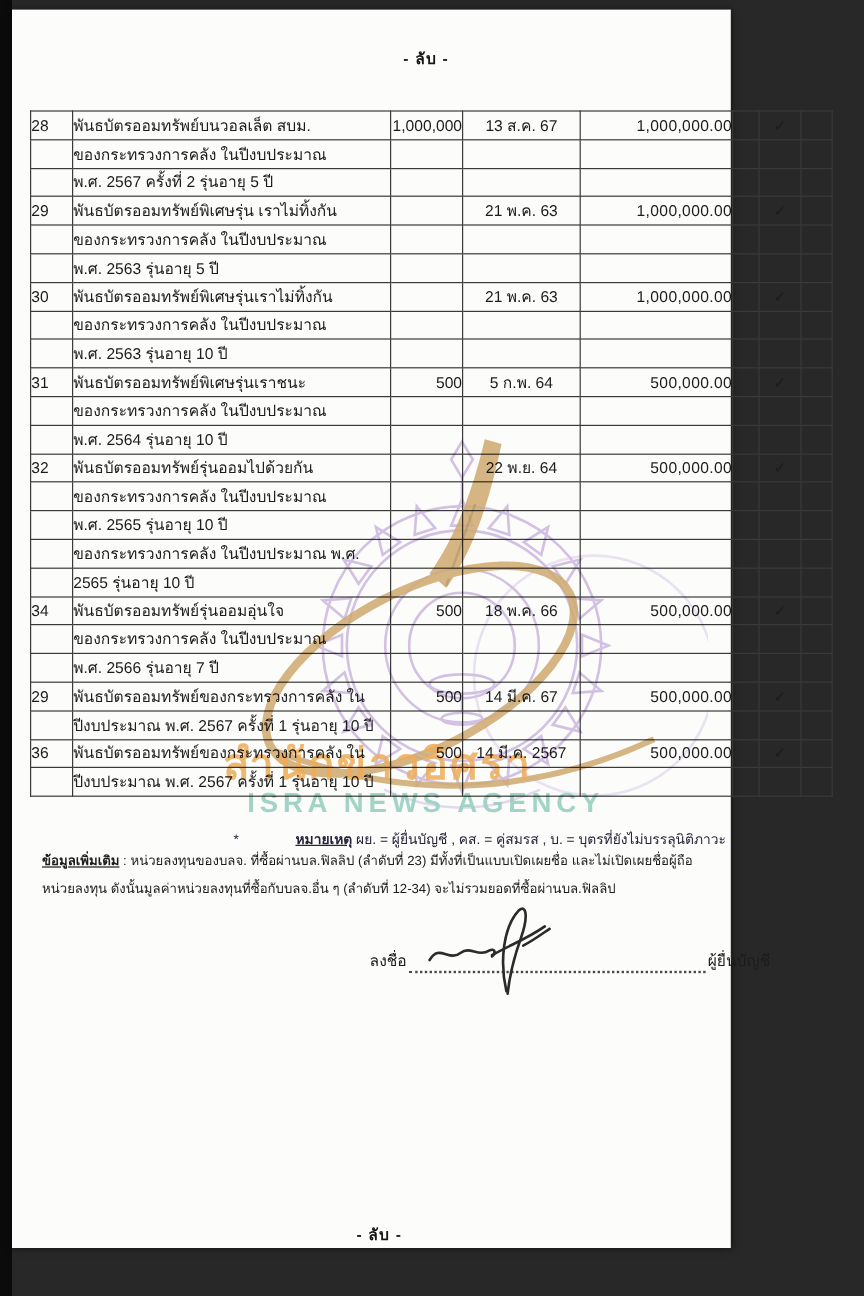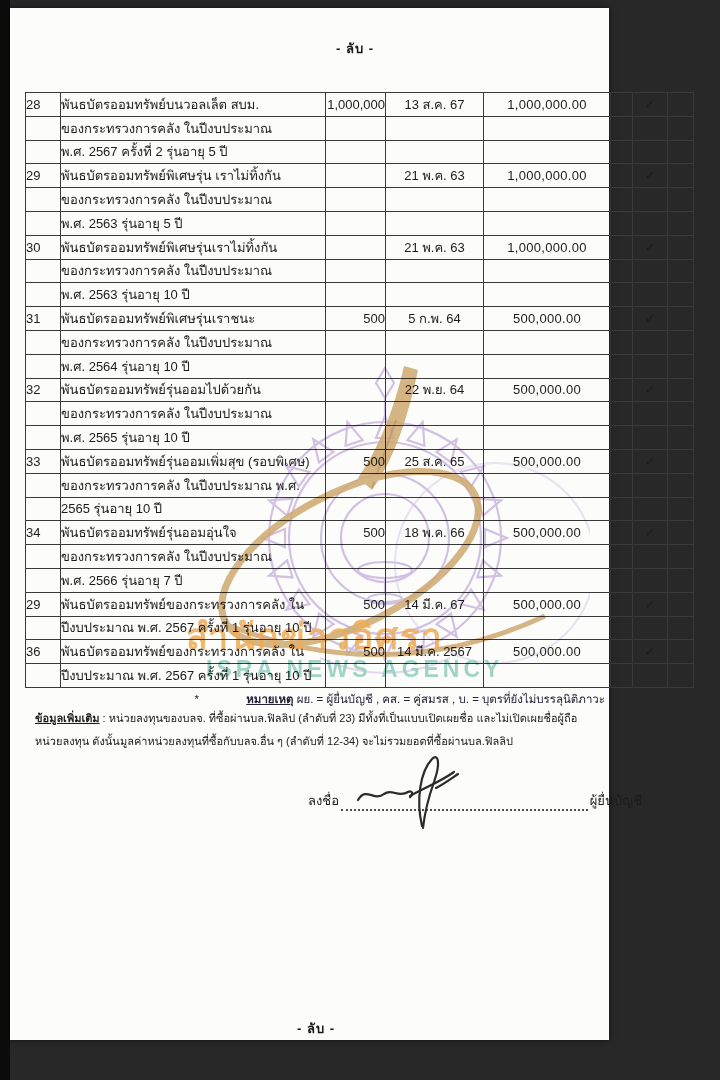--- a/index.html
+++ b/index.html
@@ -35,21 +35,21 @@
     border:1px solid #3a3a3a;
     height:22.8px;padding:0;
     font-size:13px;color:#1c1c1c;
     overflow:hidden;white-space:nowrap;
     vertical-align:middle;
   }
   td.c-no{text-align:left;font-size:12.5px;}
   td.c-desc{padding-left:8px;}
   td.c-amt{text-align:right;padding-right:8px;font-size:12.5px;}
   td.c-date{text-align:center;font-size:12.5px;}
-  td.c-val{text-align:center;font-size:12.5px;letter-spacing:.3px;}
+  td.c-val{text-align:right;font-size:12.5px;letter-spacing:.3px;}
   td.c-chk{text-align:center;font-size:14px;color:#222;}
 
   .footnote{
     position:absolute;top:682px;right:4px;
     font-size:11.5px;color:#24233a;white-space:nowrap;
   }
   .footnote .u{text-decoration:underline;font-weight:bold;margin-left:44px;}
   .addinfo{
     position:absolute;left:25px;top:699px;width:662px;
     font-size:11px;color:#1c1c1c;line-height:23px;
@@ -247,30 +247,20 @@
           <td class="c-n2"></td>
         </tr>
         <tr>
           <td class="c-no"></td>
           <td class="c-desc">พ.ศ. 2565 รุ่นอายุ 10 ปี</td>
           <td class="c-amt"></td>
           <td class="c-date"></td>
           <td class="c-val"></td>
           <td class="c-n1"></td>
           <td class="c-chk"></td>
-          <td class="c-n2"></td>
-        </tr>
-        <tr>
-          <td class="c-no">33</td>
-          <td class="c-desc">พันธบัตรออมทรัพย์รุ่นออมเพิ่มสุข (รอบพิเศษ)</td>
-          <td class="c-amt">500</td>
-          <td class="c-date">25 ส.ค. 65</td>
-          <td class="c-val">500,000.00</td>
-          <td class="c-n1"></td>
-          <td class="c-chk">✓</td>
           <td class="c-n2"></td>
         </tr>
         <tr>
           <td class="c-no"></td>
           <td class="c-desc">ของกระทรวงการคลัง ในปีงบประมาณ พ.ศ.</td>
           <td class="c-amt"></td>
           <td class="c-date"></td>
           <td class="c-val"></td>
           <td class="c-n1"></td>
           <td class="c-chk"></td>

